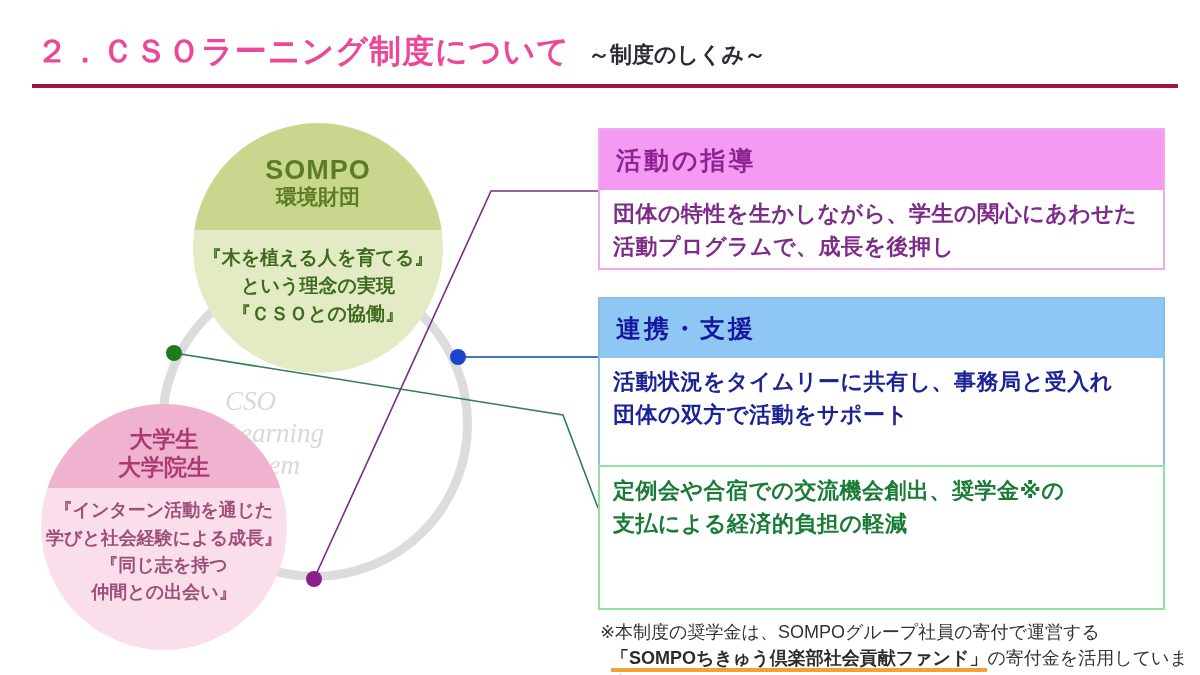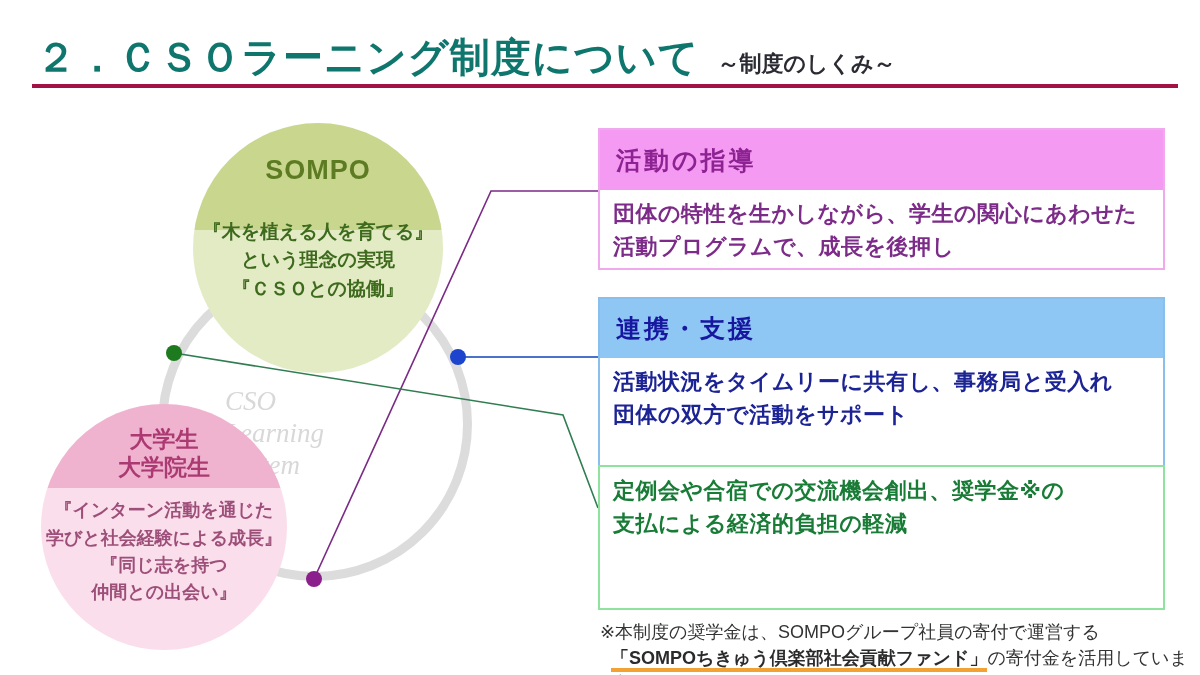--- a/index.html
+++ b/index.html
@@ -2,21 +2,21 @@
 <html><head>
 <meta charset="utf-8">
 <style>
   html,body{margin:0;padding:0;background:#fff;}
   .slide{
     position:relative;width:1200px;height:675px;background:#ffffff;overflow:hidden;
     font-family:"Liberation Sans","DejaVu Sans",sans-serif;
   }
   
   .title-row{position:absolute;left:36px;top:30px;display:flex;align-items:baseline;gap:18px;}
-  .main-title{font-size:40px;font-weight:700;color:#0f766e;letter-spacing:1px;white-space:nowrap;}
+  .main-title{font-size:32px;font-weight:700;color:#ec4899;letter-spacing:1px;white-space:nowrap;}
   .sub-title{font-size:22px;font-weight:700;color:#2b2b33;white-space:nowrap;}
   .title-rule{position:absolute;left:32px;top:84px;width:1146px;height:4px;background:#a31245;}
 
   
   .ring{position:absolute;left:158px;top:267px;width:314px;height:314px;border:9px solid #dcdcdc;
         border-radius:50%;box-sizing:border-box;z-index:1;}
   .watermark{position:absolute;left:225px;top:386px;width:180px;text-align:left;z-index:1;
         font-family:"Liberation Serif","DejaVu Serif",serif;font-style:italic;
         color:#d8d8d8;font-size:27px;line-height:1.18;white-space:pre-line;}
 
@@ -75,20 +75,21 @@
   </div>
   <div class="title-rule"></div>
 
   <div class="ring"></div>
   <div class="watermark">CSO
 Learning
 System</div>
 
   <div class="circle circle-foundation">
     <span class="c-head1">SOMPO</span>
+    <span class="c-head2">環境財団</span>
     <div class="c-quote">『木を植える人を育てる』
 という理念の実現
 『ＣＳＯとの協働』</div>
   </div>
 
   <div class="circle circle-students">
     <span class="c-head1">大学生</span>
     <span class="c-head2">大学院生</span>
     <div class="c-quote">『インターン活動を通じた
 学びと社会経験による成長』

